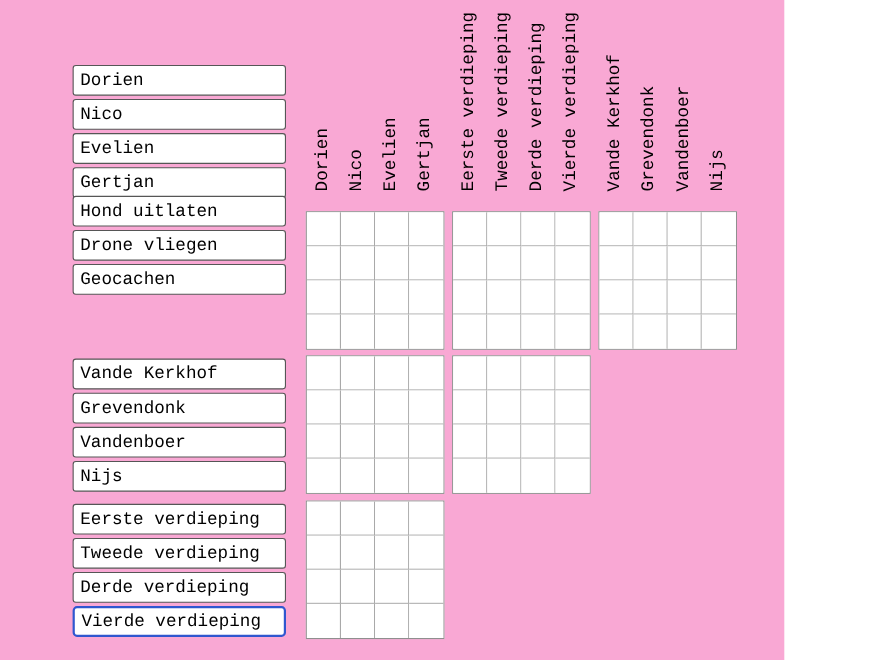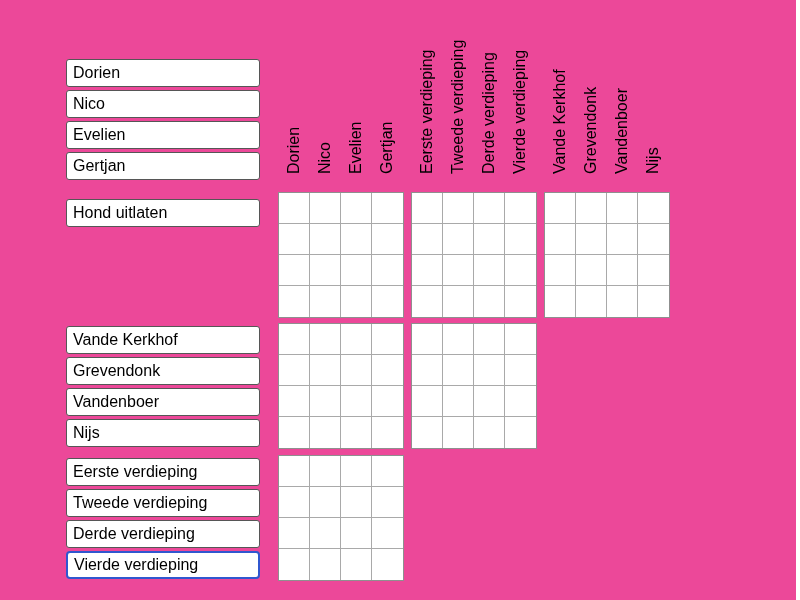--- a/index.html
+++ b/index.html
@@ -1,36 +1,36 @@
 <!DOCTYPE html>
 <html><head>
 <meta charset="utf-8">
 <style>
   html, body { margin: 0; padding: 0; background: #ffffff; }
   .canvas {
     position: relative;
-    width: 796px;
+    width: 713px;
     height: 600px;
-    background: #ec4899;
-    font-family: Liberation Sans, sans-serif;
+    background: #f9a8d4;
+    font-family: Liberation Mono, monospace;
     color: #000;
     overflow: hidden;
   }
 
   
   .label-group {
     position: absolute;
     left: 66px;
     width: 194px;
     display: flex;
     flex-direction: column;
     gap: 3px;
   }
   .lg-0 { top: 59px; }
-  .lg-1 { top: 199px; }
+  .lg-1 { top: 178px; }
   .lg-2 { top: 326px; }
   .lg-3 { top: 458px; }
 
   .cat-input {
     box-sizing: border-box;
     width: 100%;
     height: 28px;
     border: 1.5px solid #565656;
     border-radius: 3px;
     background: #ffffff;
@@ -100,20 +100,22 @@
 
   <div class="label-group lg-0">
     <input class="cat-input" type="text" value="Dorien" style="">
     <input class="cat-input" type="text" value="Nico" style="">
     <input class="cat-input" type="text" value="Evelien" style="">
     <input class="cat-input" type="text" value="Gertjan" style="">
   </div>
 
   <div class="label-group lg-1">
     <input class="cat-input" type="text" value="Hond uitlaten" style="">
+    <input class="cat-input" type="text" value="Drone vliegen" style="">
+    <input class="cat-input" type="text" value="Geocachen" style="">
   </div>
 
   <div class="label-group lg-2">
     <input class="cat-input" type="text" value="Vande Kerkhof" style="">
     <input class="cat-input" type="text" value="Grevendonk" style="">
     <input class="cat-input" type="text" value="Vandenboer" style="">
     <input class="cat-input" type="text" value="Nijs" style="">
   </div>
 
   <div class="label-group lg-3">

